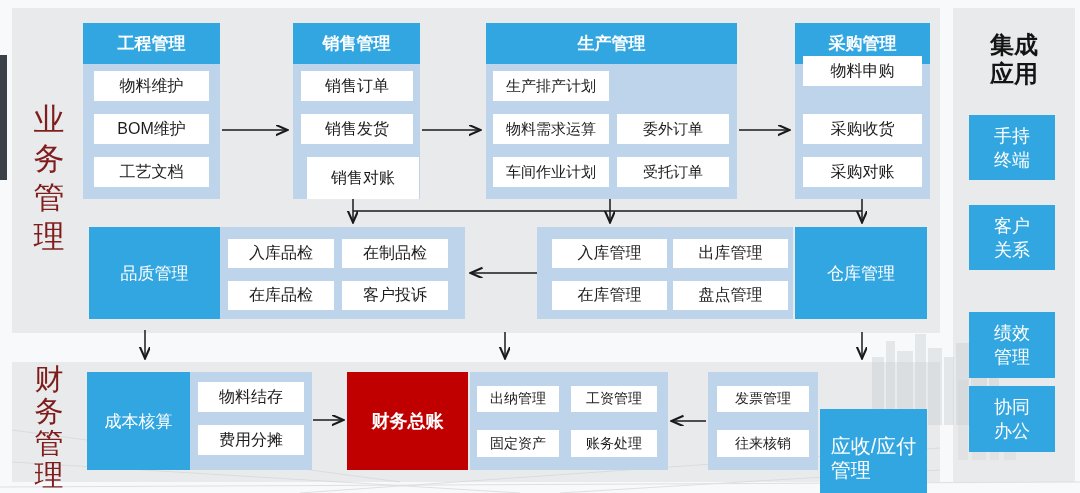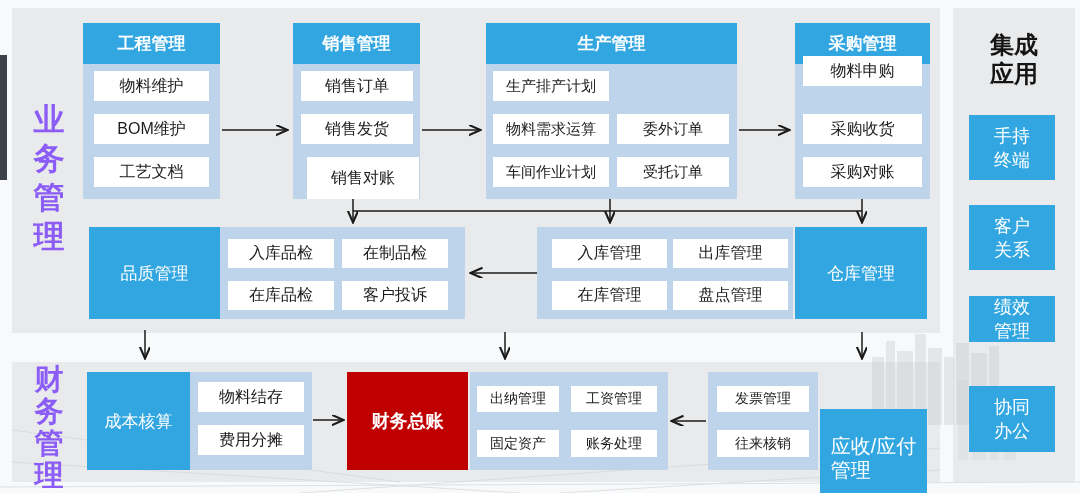--- a/index.html
+++ b/index.html
@@ -1,20 +1,20 @@
 <!DOCTYPE html>
 <html><head>
 <meta charset="utf-8">
 <style>
   html,body{margin:0;padding:0;background:#f7f9fa;}
   #page{position:relative;width:1080px;height:493px;overflow:hidden;
         font-family:"Liberation Sans","DejaVu Sans",sans-serif;background:#f7f9fa;}
   .panel{position:absolute;background:#e9eaeb;}
   .decor{position:absolute;left:0;top:0;pointer-events:none;}
-  .vlabel{position:absolute;font-weight:bold;color:#8b5cf6;word-break:break-all;text-align:center;}
+  .vlabel{position:absolute;font-weight:normal;color:#7f1d1d;word-break:break-all;text-align:center;}
   .grp{position:absolute;background:#bed4ea;}
   .grp-header{position:absolute;background:#32a6e0;color:#ffffff;font-weight:bold;font-size:17px;
               display:flex;align-items:center;justify-content:center;}
   .wbox{position:absolute;background:#ffffff;color:#1c1c1c;font-size:16px;
         display:flex;align-items:center;justify-content:center;white-space:nowrap;}
   .wbox.sm{font-size:15px;}
   .wbox.xs{font-size:14px;}
   .bluebox{position:absolute;background:#32a6e0;color:#ffffff;font-size:17px;
            display:flex;align-items:center;justify-content:center;text-align:left;}
   .redbox{position:absolute;background:#c00000;color:#ffffff;font-size:18px;font-weight:bold;
@@ -125,21 +125,21 @@
 
   <div class="bluebox ml" style="left:820px;top:372px;width:107px;height:98px">应收/应付
 管理</div>
 
   <div class="sb-title" style="left:953px;top:30px;width:122px">集成
 应用</div>
   <div class="sb-box" style="left:969px;top:115px;width:86px;height:65px">手持
 终端</div>
   <div class="sb-box" style="left:969px;top:205px;width:86px;height:65px">客户
 关系</div>
-  <div class="sb-box" style="left:969px;top:296px;width:86px;height:46px">绩效
+  <div class="sb-box" style="left:969px;top:312px;width:86px;height:66px">绩效
 管理</div>
   <div class="sb-box" style="left:969px;top:386px;width:86px;height:66px">协同
 办公</div>
 
   <svg class="arrows" width="1080" height="493">
     <defs>
       <marker id="ah" markerWidth="9" markerHeight="8" refX="7" refY="3.5" orient="auto">
         <path d="M0,0 L8,3.5 L0,7" fill="none" stroke="#1a1a1a" stroke-width="1.4"></path>
       </marker>
     </defs>

